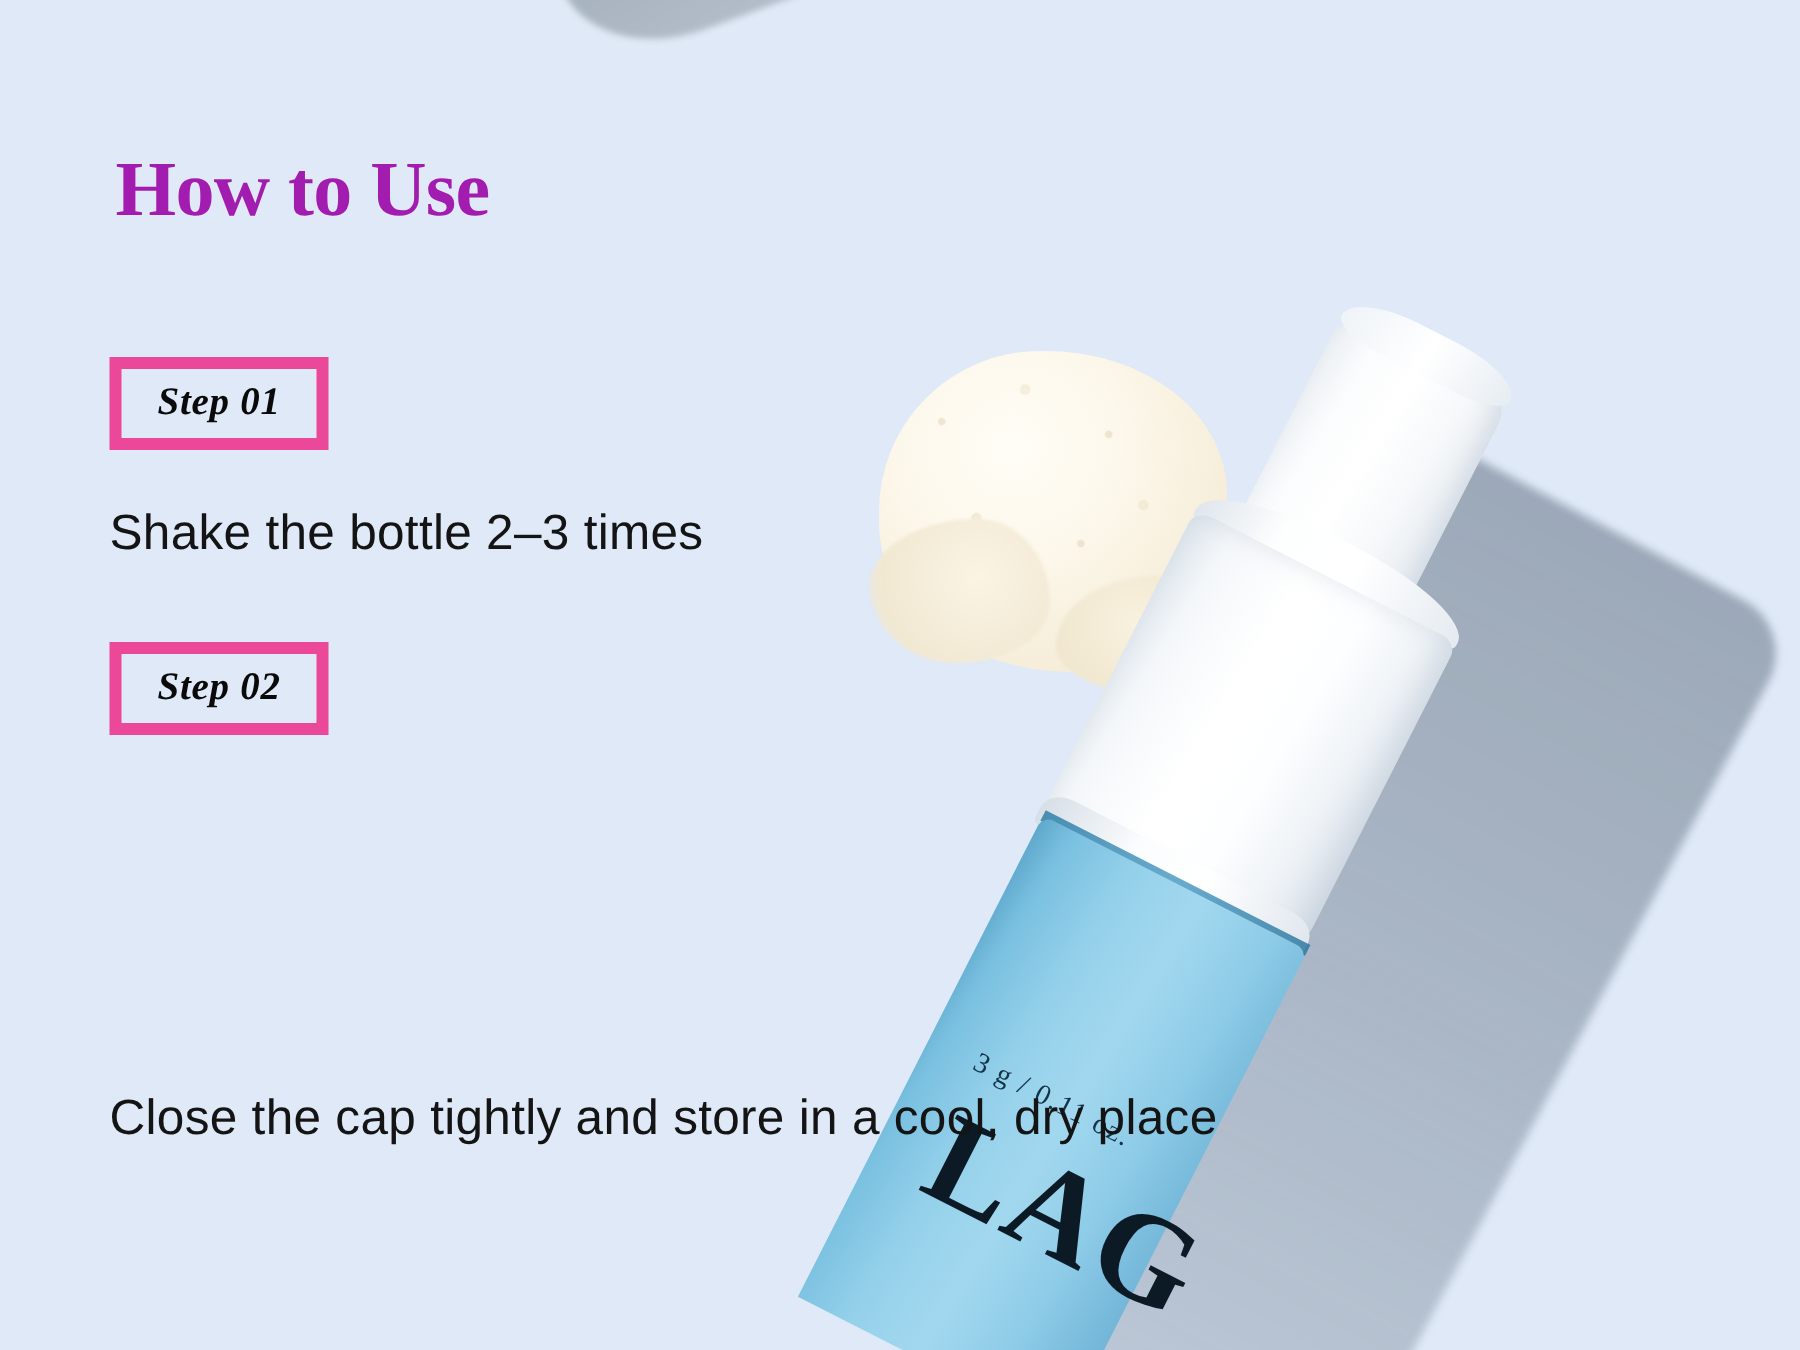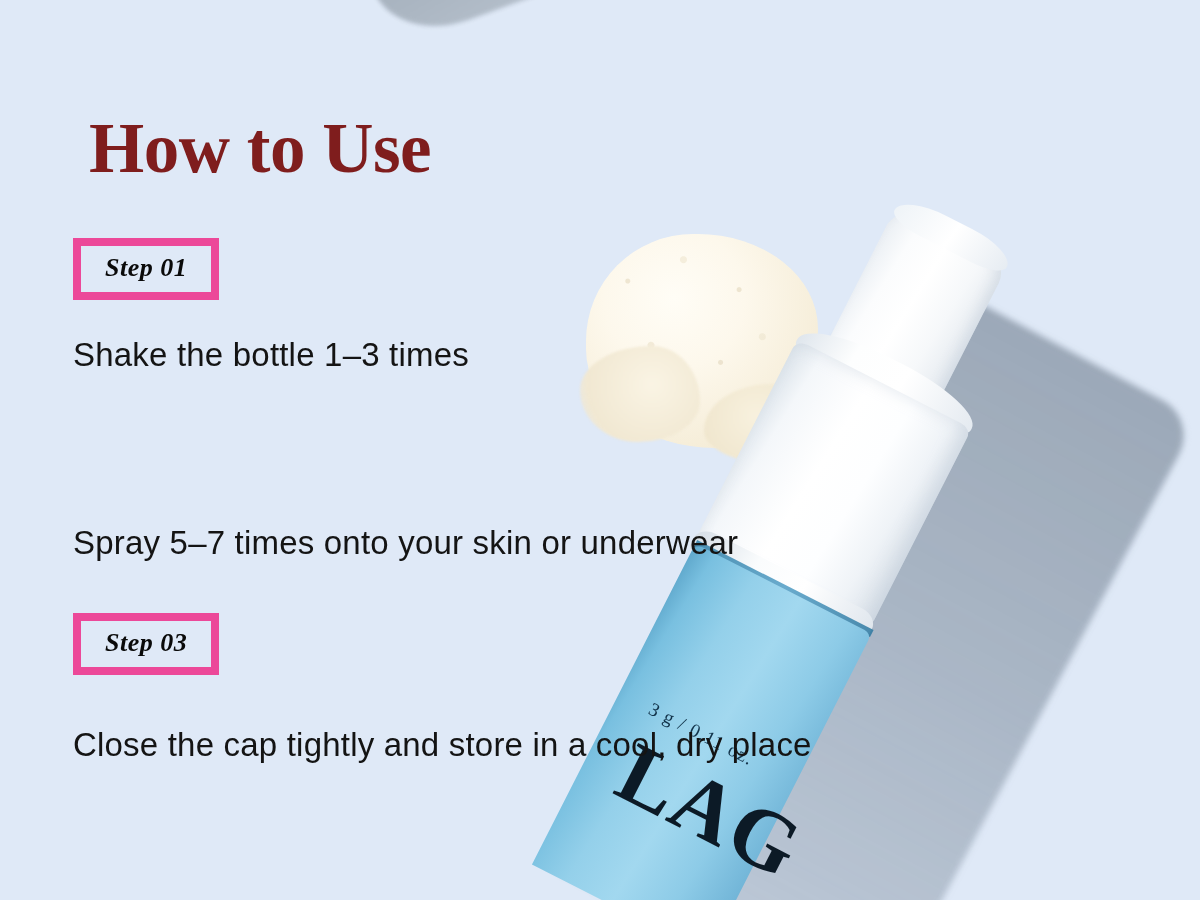--- a/index.html
+++ b/index.html
@@ -239,27 +239,27 @@
     left: 73px;
     top: 0;
     width: 880px;
     height: 900px;
   }
 
   .page-title {
     position: absolute;
     left: 0;
     top: 97px;
-    margin: 16px;
+    margin: 4px;
     font-family: "Liberation Serif", serif;
     font-weight: 700;
-    font-size: 71px;
+    font-size: 52px;
     line-height: 1;
     letter-spacing: -0.5px;
-    color: #7f1d1d;
+    color: #a21caf;
     white-space: nowrap;
   }
 
   .step-block { position: absolute; left: 0; }
   .step-1 { top: 238px; }
   .step-2 { top: 428px; }
   .step-3 { top: 613px; }
 
   .step-badge {
     display: inline-block;
@@ -333,26 +333,25 @@
 
   <div class="content">
 
     <h1 class="page-title">How to Use</h1>
 
     <div class="step-block step-1">
       <div class="step-badge">
         <span class="step-badge-label">Step 01</span>
       </div>
     </div>
-    <p class="step-text text-1">Shake the bottle 1–3 times</p>
-
-    <p class="step-text text-2">Spray 5–7 times onto your skin or underwear</p>
-
-    <div class="step-block step-3">
+    <p class="step-text text-1">Shake the bottle 2–3 times</p>
+
+    <div class="step-block step-2">
       <div class="step-badge">
-        <span class="step-badge-label">Step 03</span>
+        <span class="step-badge-label">Step 02</span>
       </div>
     </div>
+
     <p class="step-text text-3">Close the cap tightly and store in a cool, dry place</p>
 
   </div>
 
 </div>
 
 </body></html>

